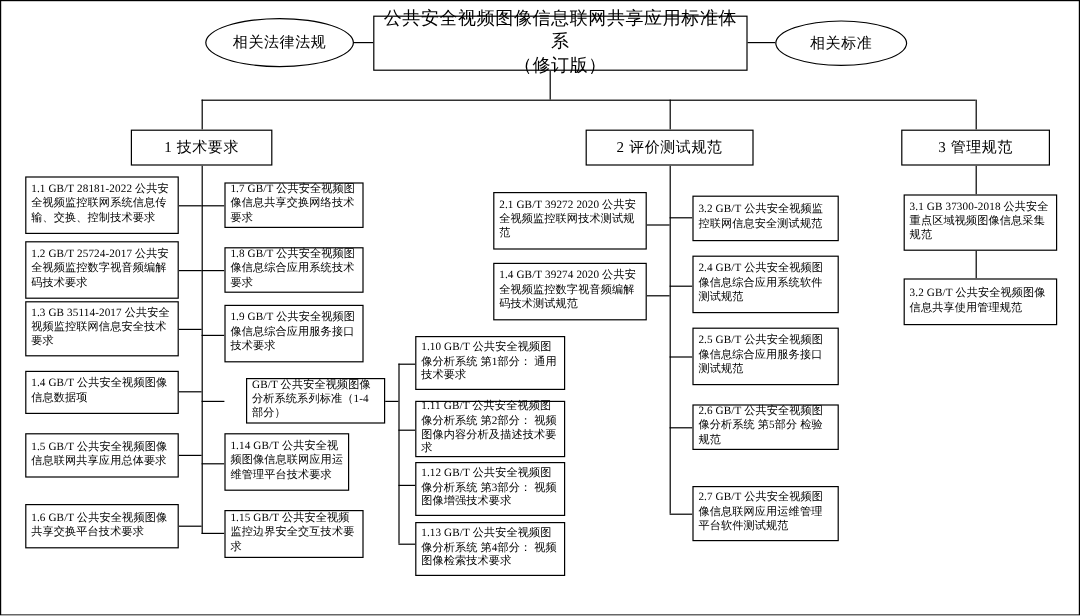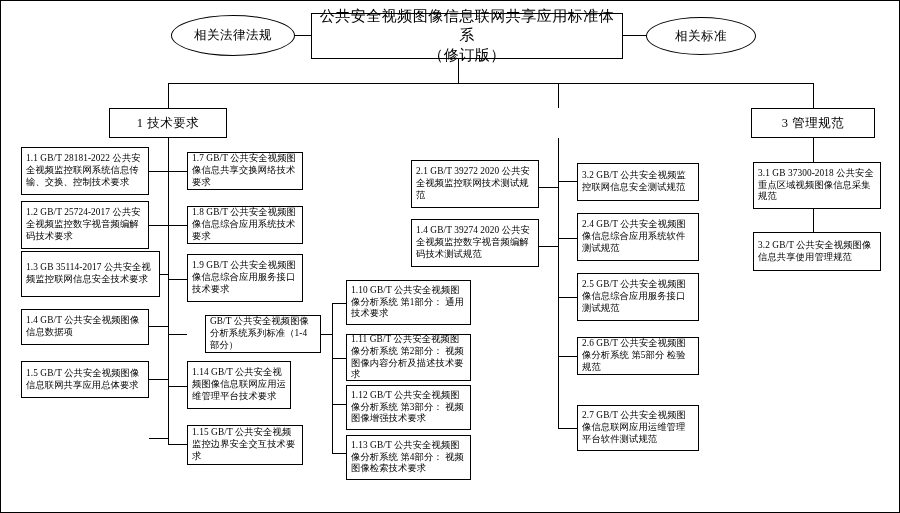--- a/index.html
+++ b/index.html
@@ -117,39 +117,45 @@
     </span>
   </div>
 
   <div class="ellipse" style="left:645px;top:16px;width:110px;height:38px;">
     <span class="txt">相关标准</span>
   </div>
 
   <div class="node sect-node" style="left:108px;top:107px;width:118px;height:30px;">
     <span class="txt">1 技术要求</span>
   </div>
+  <div class="node sect-node" style="left:487px;top:107px;width:140px;height:30px;">
+    <span class="txt">2 评价测试规范</span>
+  </div>
   <div class="node sect-node" style="left:750px;top:107px;width:124px;height:30px;">
     <span class="txt">3 管理规范</span>
   </div>
 
   <div class="node leaf" style="left:20px;top:146px;width:128px;height:48px;">
     <span class="txt">1.1 GB/T 28181-2022 公共安全视频监控联网系统信息传输、交换、控制技术要求</span>
   </div>
   <div class="node leaf" style="left:20px;top:200px;width:128px;height:48px;">
     <span class="txt">1.2 GB/T 25724-2017 公共安全视频监控数字视音频编解码技术要求</span>
   </div>
-  <div class="node leaf" style="left:20px;top:250px;width:139px;height:46px;">
+  <div class="node leaf" style="left:20px;top:250px;width:128px;height:46px;">
     <span class="txt">1.3 GB 35114-2017 公共安全视频监控联网信息安全技术要求</span>
   </div>
   <div class="node leaf" style="left:20px;top:308px;width:128px;height:36px;">
     <span class="txt">1.4 GB/T 公共安全视频图像信息数据项</span>
   </div>
   <div class="node leaf" style="left:20px;top:360px;width:128px;height:37px;">
     <span class="txt">1.5 GB/T 公共安全视频图像信息联网共享应用总体要求</span>
   </div>
+  <div class="node leaf" style="left:20px;top:419px;width:128px;height:37px;">
+    <span class="txt">1.6 GB/T 公共安全视频图像共享交换平台技术要求</span>
+  </div>
 
   <div class="node leaf" style="left:186px;top:151px;width:116px;height:38px;">
     <span class="txt">1.7 GB/T 公共安全视频图像信息共享交换网络技术要求</span>
   </div>
   <div class="node leaf" style="left:186px;top:205px;width:116px;height:38px;">
     <span class="txt">1.8 GB/T 公共安全视频图像信息综合应用系统技术要求</span>
   </div>
   <div class="node leaf" style="left:186px;top:253px;width:116px;height:48px;">
     <span class="txt">1.9 GB/T 公共安全视频图像信息综合应用服务接口技术要求</span>
   </div>

